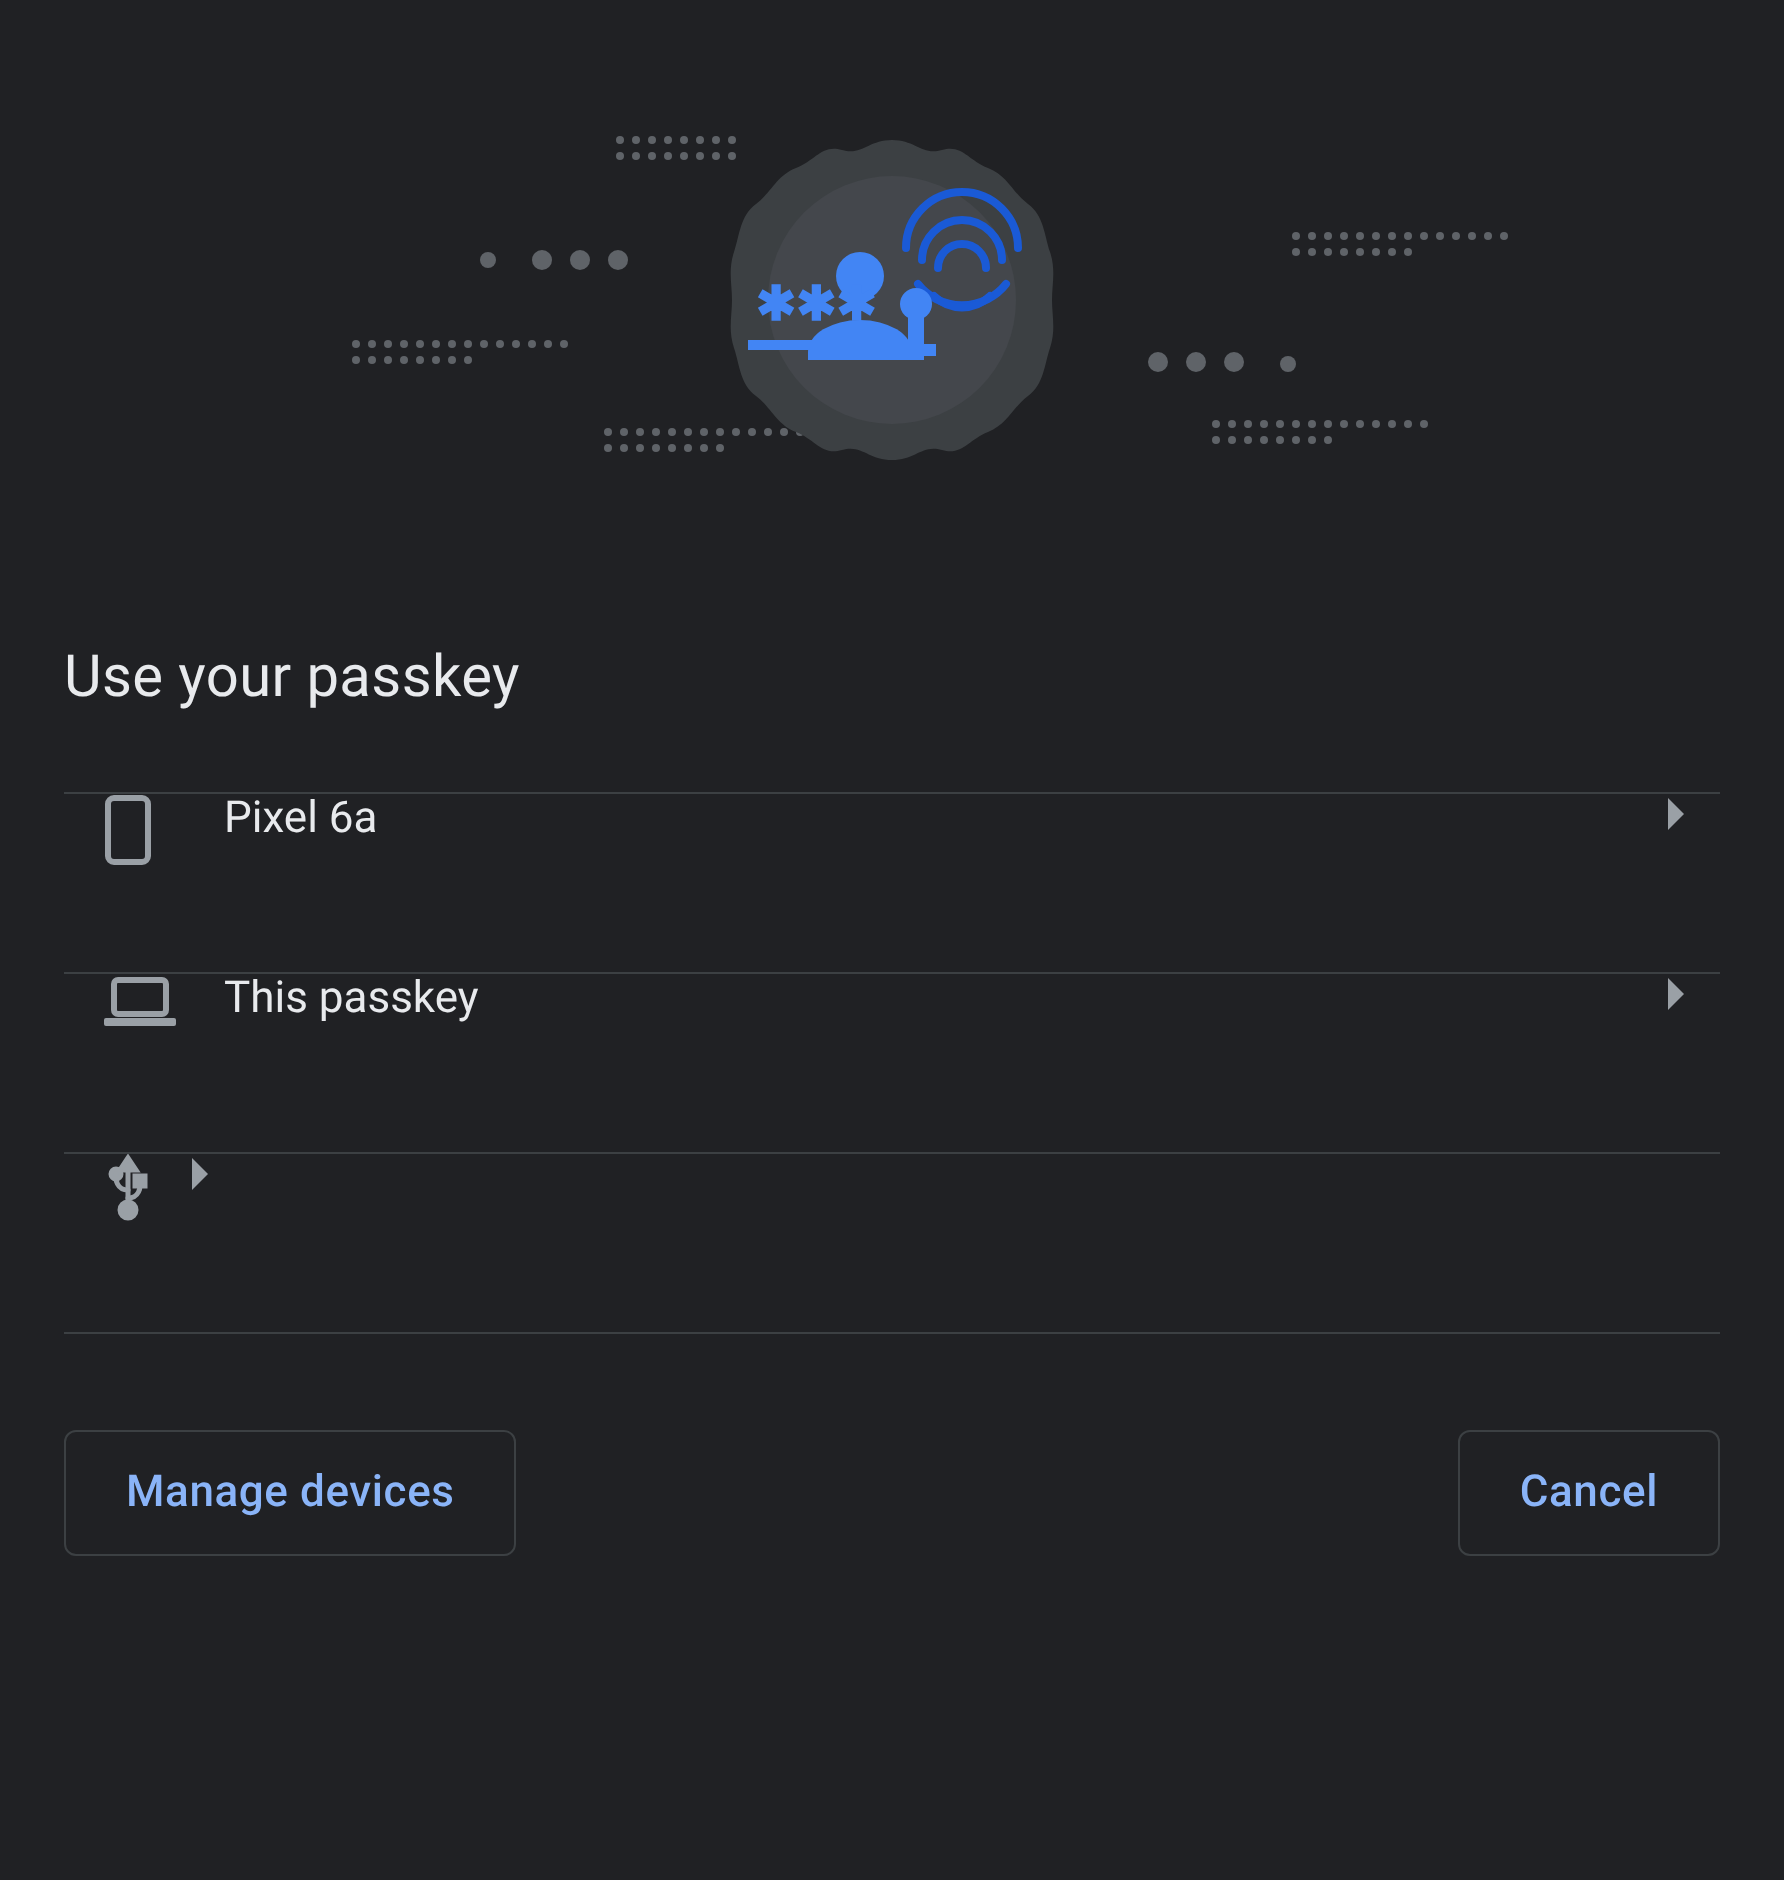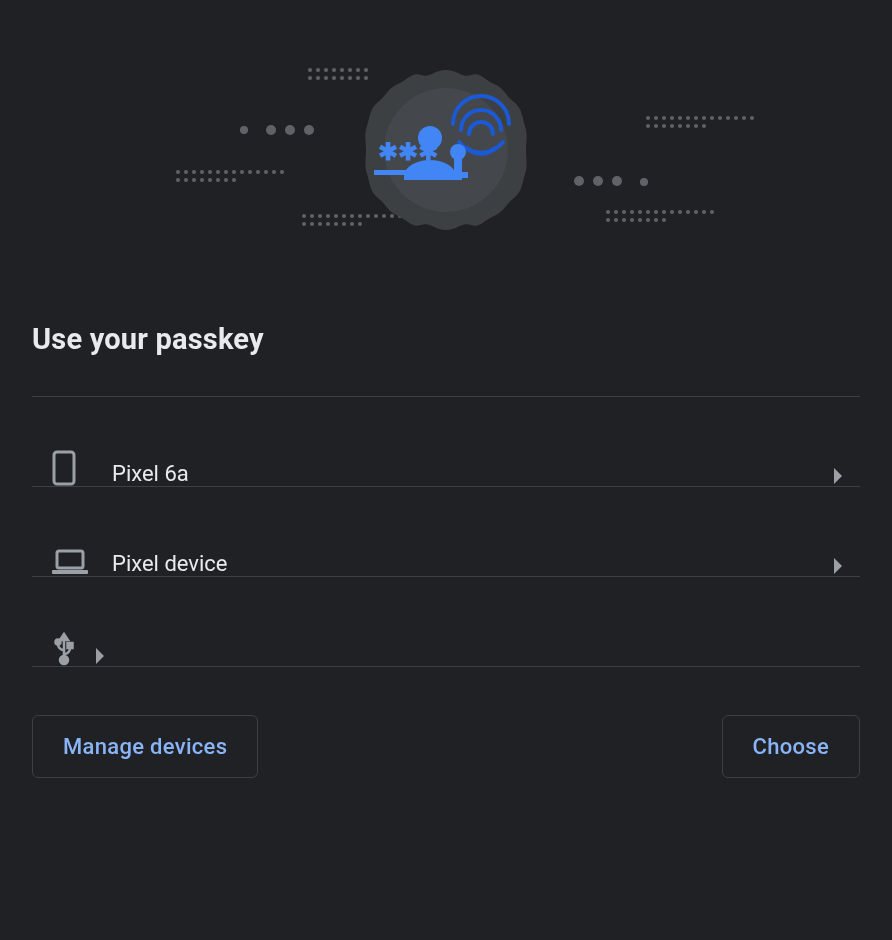--- a/index.html
+++ b/index.html
@@ -73,21 +73,21 @@
       top: 50%;
       transform: translate(-50%, -50%);
       width: 180px;
       height: 180px;
     }
 
     
 
     .title {
       font-size: 29px;
-      font-weight: 700;
+      font-weight: 400;
       color: #e8eaed;
       margin-top: 42px;
       letter-spacing: 0.2px;
     }
 
     .subtitle {
       font-size: 22px;
       font-weight: 400;
       color: #e8eaed;
       margin-top: 26px;
@@ -96,21 +96,21 @@
 
     
 
     .list {
       margin-top: 40px;
       border-top: 1px solid #3c4043;
     }
 
     .row {
       display: flex;
-      align-items: flex-end;
+      align-items: flex-start;
       height: 90px;
       border-bottom: 1px solid #3c4043;
       cursor: pointer;
     }
 
     .row .iconbox {
       width: 60px;
       display: flex;
       align-items: center;
       justify-content: flex-start;
@@ -363,21 +363,21 @@
     </div>
 
 
     <div class="row">
       <div class="iconbox">
         <svg width="36" height="28" viewBox="0 0 36 28">
           <rect x="5" y="3" width="26" height="17" rx="2" fill="none" stroke="#9aa0a6" stroke-width="3"></rect>
           <rect x="0" y="22" width="36" height="4" rx="1" fill="#9aa0a6"></rect>
         </svg>
       </div>
-      <div class="label">Pixel device</div>
+      <div class="label">This passkey</div>
       <div class="chev">
         <svg width="16" height="20" viewBox="0 0 16 20">
             <path d="M4 2 L12 10 L4 18" fill="#9aa0a6"></path>
           </svg>
       </div>
     </div>
 
     <div class="row">
       <div class="iconbox">
         <svg width="24" height="34" viewBox="0 0 24 34">
@@ -396,16 +396,16 @@
         <svg width="16" height="20" viewBox="0 0 16 20">
             <path d="M4 2 L12 10 L4 18" fill="#9aa0a6"></path>
           </svg>
       </div>
     </div>
 
   </div>
 
   <div class="footer">
     <button class="btn">Manage devices</button>
-    <button class="btn">Choose</button>
+    <button class="btn">Cancel</button>
   </div>
 
 </div>
 
 </body></html>

